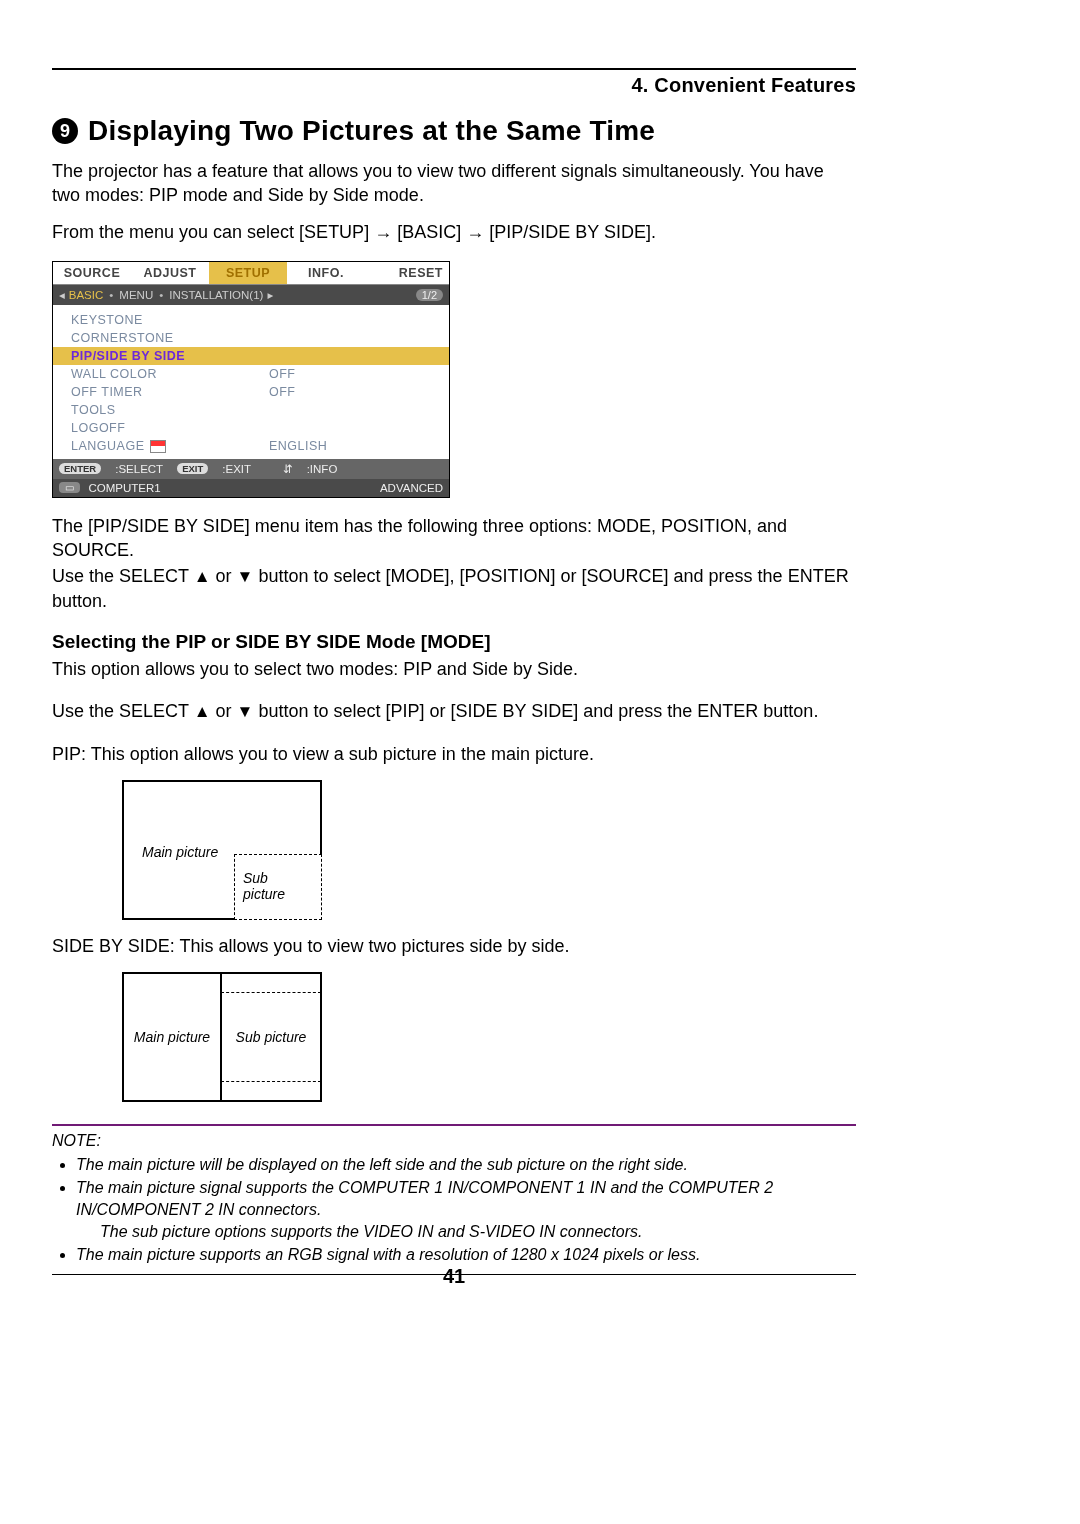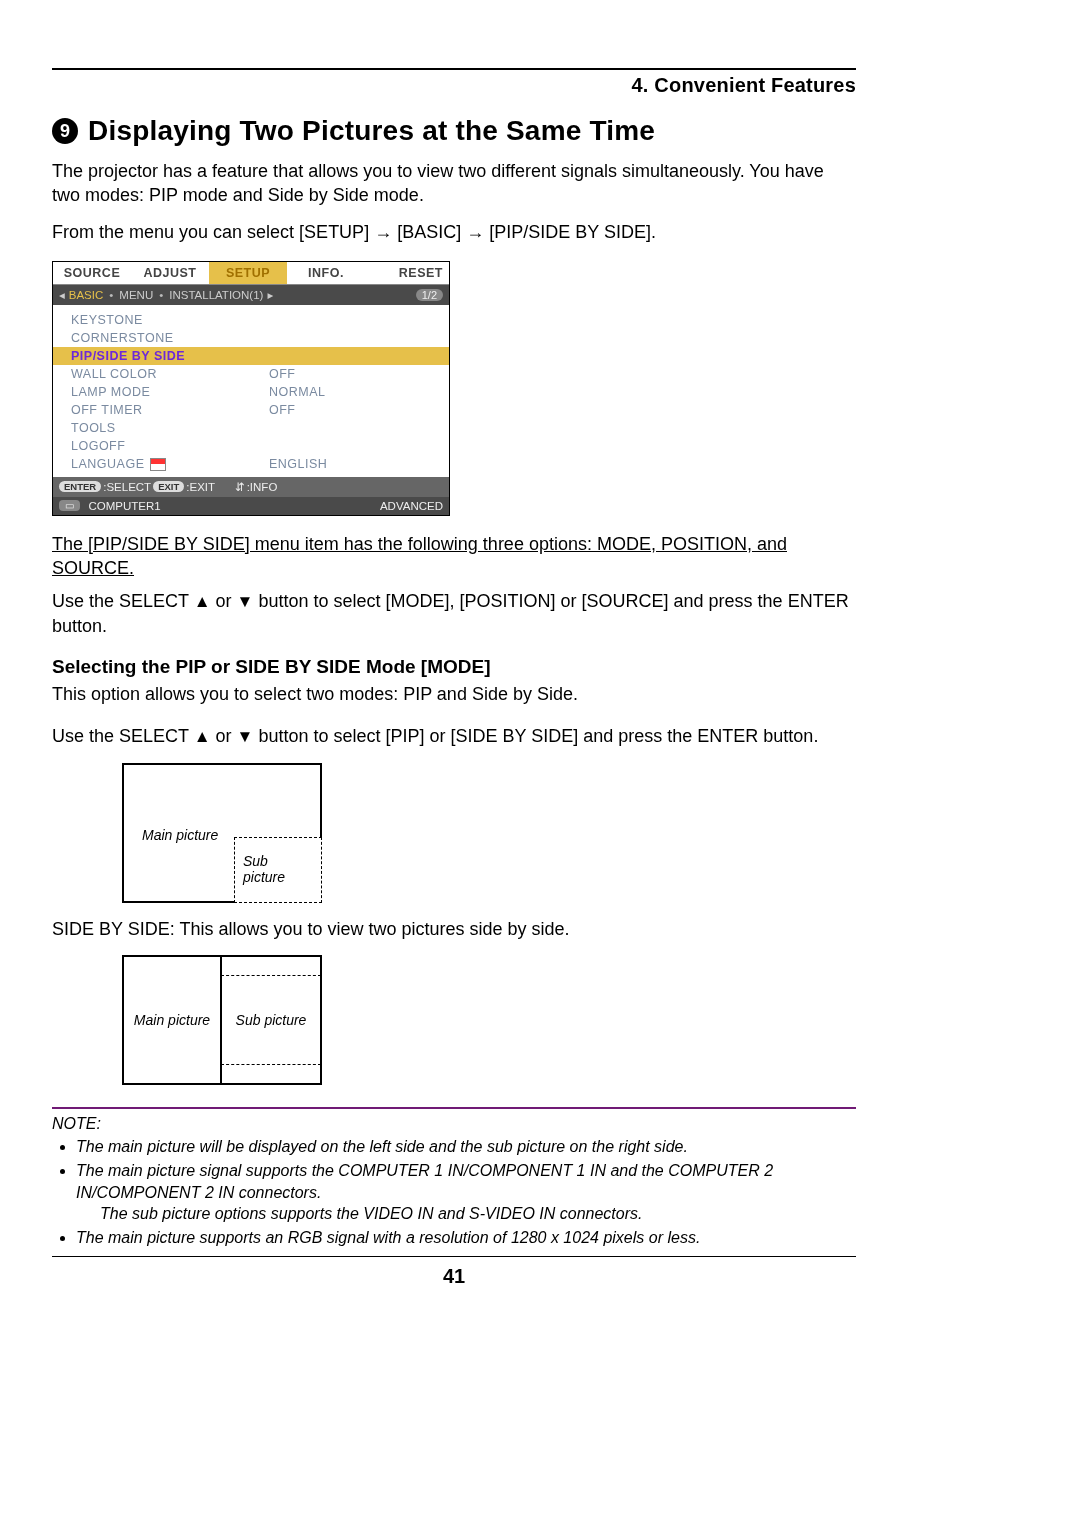--- a/index.html
+++ b/index.html
@@ -142,21 +142,21 @@
       linear-gradient(#f33 0 50%, #fff 50% 100%);
     border:1px solid #888;
     vertical-align:middle;
     margin-left:2px;
   }
   .osd-help {
     background: #666;
     color: #eee;
     display: flex;
     align-items: center;
-    gap: 2px;
+    gap: 14px;
     padding: 3px 6px;
     font-size: 11.5px;
   }
   .osd-help .pill {
     background: #ddd;
     color: #333;
     border-radius: 10px;
     padding: 0 5px;
     font-size: 9.5px;
     font-weight: 700;
@@ -350,24 +350,20 @@
       </div>
       <div class="osd-row highlight">
         <span class="osd-row-label">PIP/SIDE BY SIDE</span>
         <span class="osd-row-val"></span>
       </div>
       <div class="osd-row">
         <span class="osd-row-label">WALL COLOR</span>
         <span class="osd-row-val">OFF</span>
       </div>
       <div class="osd-row">
-        <span class="osd-row-label">LAMP MODE</span>
-        <span class="osd-row-val">NORMAL</span>
-      </div>
-      <div class="osd-row">
         <span class="osd-row-label">OFF TIMER</span>
         <span class="osd-row-val">OFF</span>
       </div>
       <div class="osd-row">
         <span class="osd-row-label">TOOLS</span>
         <span class="osd-row-val"></span>
       </div>
       <div class="osd-row">
         <span class="osd-row-label">LOGOFF</span>
         <span class="osd-row-val"></span>
@@ -388,39 +384,40 @@
       <span style="margin-left:18px;">⇵</span>
       <span>:INFO</span>
     </div>
     <div class="osd-status">
       <span class="src-pill">▭</span>
       <span>COMPUTER1</span>
       <span class="adv">ADVANCED</span>
     </div>
   </div>
 
-  <div class="body-text" style="margin-bottom:9px;text-decoration:underline;">The [PIP/SIDE BY SIDE] menu item has the following three options: MODE, POSITION, and SOURCE.</div>
+  <div class="body-text" style="margin-bottom:2px;">The [PIP/SIDE BY SIDE] menu item has the following three options: MODE, POSITION, and SOURCE.</div>
   <div class="body-text">
     <span>Use the SELECT </span>
     <span class="tri">▲</span>
     <span> or </span>
     <span class="tri">▼</span>
     <span> button to select [MODE], [POSITION] or [SOURCE] and press the ENTER button.</span>
   </div>
 
   <div class="sub-heading">Selecting the PIP or SIDE BY SIDE Mode [MODE]</div>
   <div class="body-text" style="margin-bottom:18px;">This option allows you to select two modes: PIP and Side by Side.</div>
   <div class="body-text">
     <span>Use the SELECT </span>
     <span class="tri">▲</span>
     <span> or </span>
     <span class="tri">▼</span>
     <span> button to select [PIP] or [SIDE BY SIDE] and press the ENTER button.</span>
   </div>
 
+  <div class="body-text" style="margin-top:18px;">PIP: This option allows you to view a sub picture in the main picture.</div>
 
   <div class="pip-diag-wrap">
     <span class="pip-main-label">Main picture</span>
     <div class="pip-sub">
       <span style="white-space:pre-line;">Sub
 picture</span>
     </div>
   </div>
 
   <div class="body-text">SIDE BY SIDE: This allows you to view two pictures side by side.</div>

